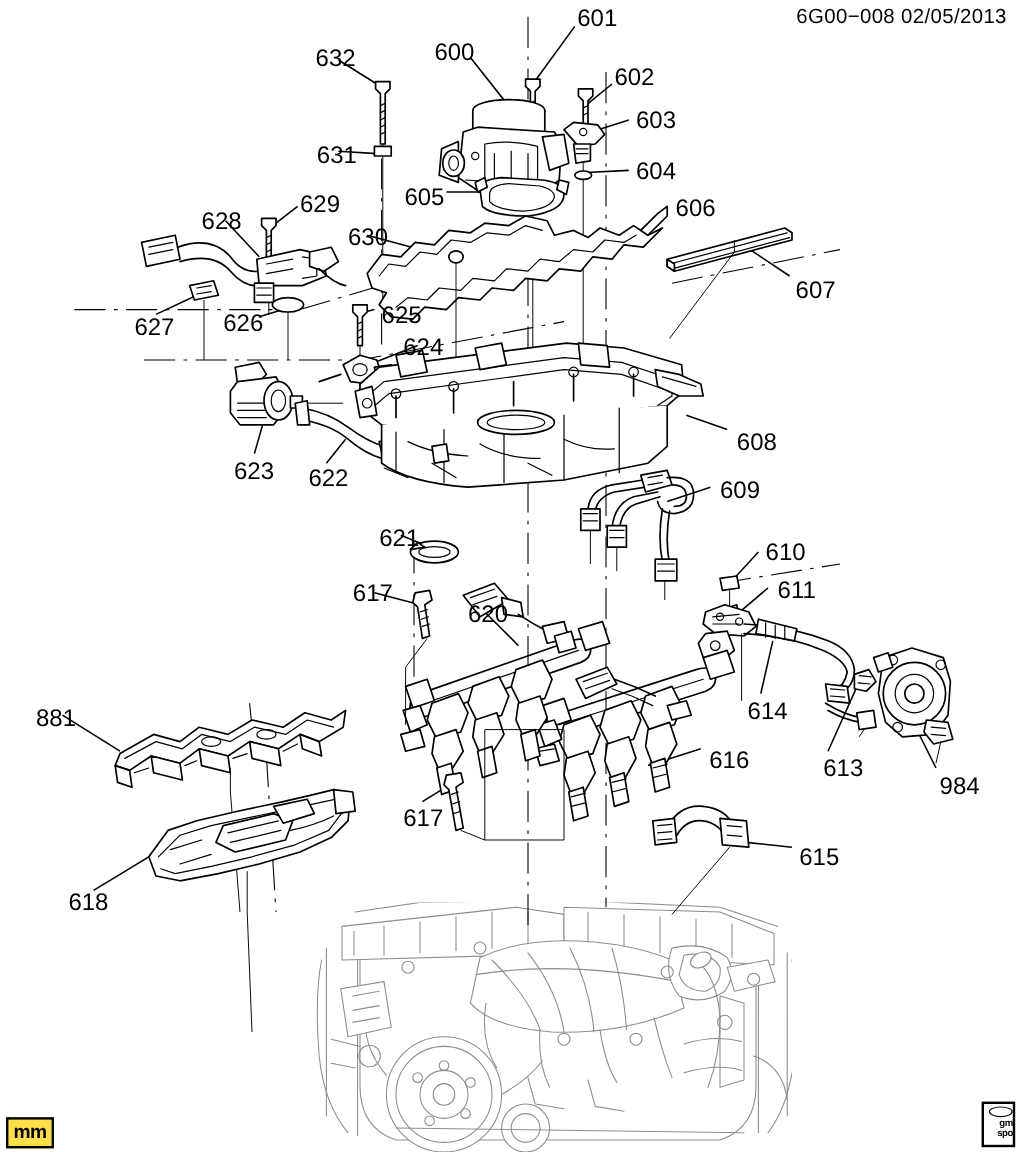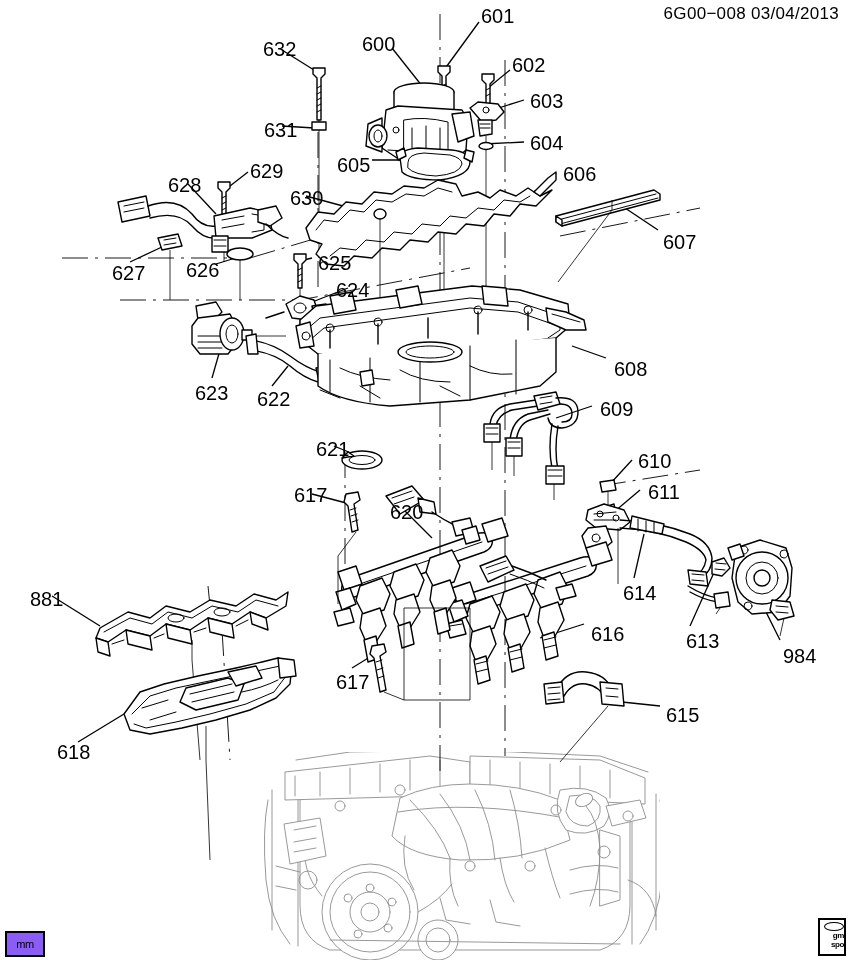--- a/index.html
+++ b/index.html
@@ -4,33 +4,33 @@
 <style>
   html,body{margin:0;padding:0;background:#fff;}
   body{width:851px;height:960px;position:relative;overflow:hidden;
        font-family:"Liberation Sans","DejaVu Sans",sans-serif;color:#000;}
   #stage{position:absolute;inset:0;width:851px;height:960px;}
   #svgroot{position:absolute;left:0;top:0;width:851px;height:960px;}
   .hdr{position:absolute;top:4px;right:12px;font-size:17px;letter-spacing:.3px;white-space:nowrap;}
   .callout{position:absolute;font-size:20px;line-height:17px;white-space:nowrap;}
   .unitbox{position:absolute;left:5px;top:931px;width:36px;height:22px;
            border:2px solid #000;display:flex;align-items:center;justify-content:center;
-           font-size:11px;font-weight:normal;letter-spacing:-.5px;background:#8b5cf6;}
+           font-size:16px;font-weight:bold;letter-spacing:-.5px;background:#fde047;}
   .logobox{position:absolute;left:818px;top:918px;width:28px;height:38px;
            border:2px solid #000;background:#fff;display:flex;flex-direction:column;
            align-items:flex-end;justify-content:flex-start;padding-top:2px;box-sizing:border-box;}
   .logobox .ell{width:18px;height:7px;border:1.5px solid #000;border-radius:50%;background:#fff;}
   .logobox .tx{font-size:8px;font-weight:bold;line-height:8px;letter-spacing:-.4px;margin-top:1px;}
 </style>
 </head>
 <body>
 
 <div id="stage">
 
-  <div class="hdr">6G00−008  03/04/2013</div>
+  <div class="hdr">6G00−008  02/05/2013</div>
 
   <svg id="svgroot" viewBox="0 0 851 960">
     <defs>
       <style>
         .ln{fill:none;stroke:#000;stroke-width:1.4;stroke-linecap:round;stroke-linejoin:round;}
         .lnt{fill:none;stroke:#000;stroke-width:1;stroke-linecap:round;stroke-linejoin:round;}
         .fw{fill:#fff;stroke:#000;stroke-width:1.4;stroke-linejoin:round;stroke-linecap:round;}
         .fwt{fill:#fff;stroke:#000;stroke-width:1;stroke-linejoin:round;stroke-linecap:round;}
         .leader{fill:none;stroke:#000;stroke-width:1.3;}
         .axis{fill:none;stroke:#000;stroke-width:.9;stroke-dasharray:26 7 3 7;}

